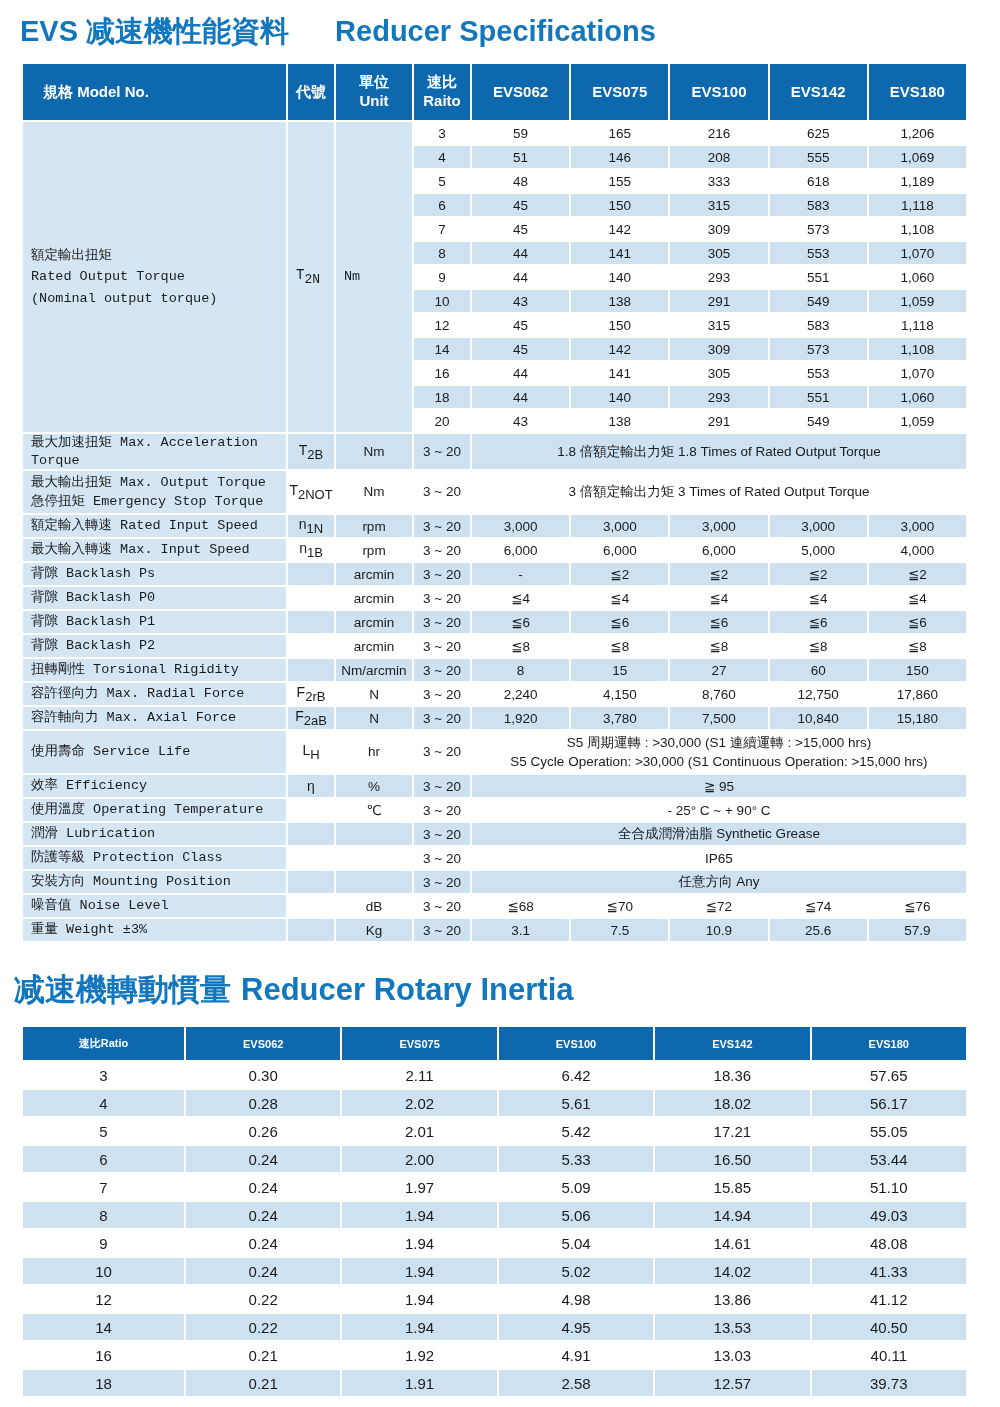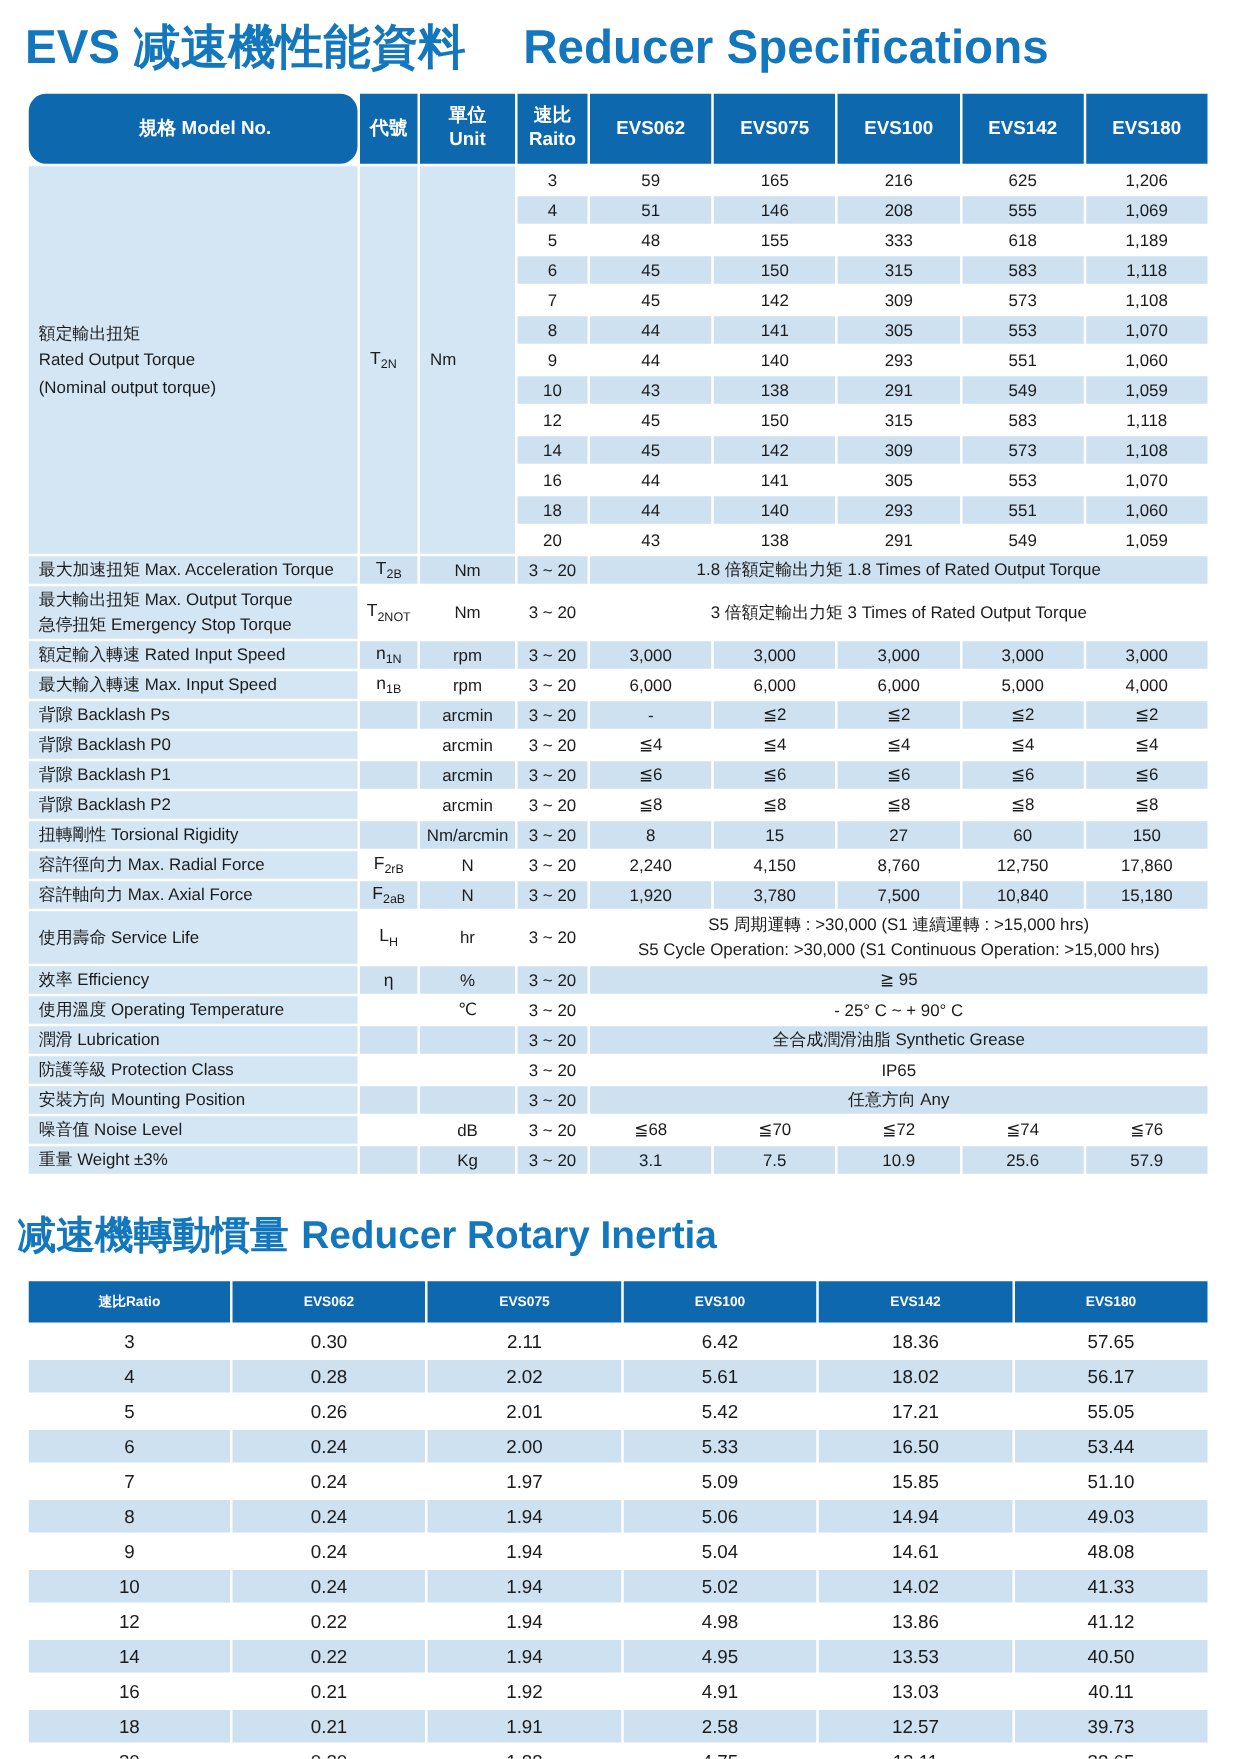--- a/index.html
+++ b/index.html
@@ -3,44 +3,44 @@
 <meta charset="utf-8">
 <style>
   html,body{margin:0;padding:0;}
   body{
     width:1000px;height:1407px;background:#fff;
     font-family:"Liberation Sans","DejaVu Sans",sans-serif;
     color:#1b1b1b;-webkit-font-smoothing:antialiased;
   }
   .page{padding-top:10px;}
   .title{color:var(--title-blue,#1377bd);font-weight:bold;}
-  .title1{margin:2px 0 10px 20px;font-size:38px;}
+  .title1{margin:2px 0 10px 20px;font-size:29px;}
   .title1 .zh{margin-right:46px;}
   .title2{margin:26px 0 14px 14px;font-size:31px;}
   .title2 .zh{margin-right:10px;margin-top:32px;}
 
   table{border-collapse:separate;border-spacing:2px;table-layout:fixed;}
   th,td{overflow:hidden;white-space:nowrap;}
 
   
   .spec{width:947px;margin-left:21px;font-size:13.5px;}
   .spec th{
     background:var(--header-blue,#0e68ae);color:#fff;
     font-size:15px;font-weight:bold;height:54px;text-align:center;line-height:1.25;
   }
-  .spec th.left{text-align:center;padding-left:20px;border-radius:14px;}
+  .spec th.left{text-align:left;padding-left:20px;}
   .spec td{height:22px;text-align:center;padding:0;}
   .spec td.label{
     background:var(--label-blue,#d4e6f4);text-align:left;padding-left:8px;
-    white-space:normal;line-height:1.3;
+    white-space:normal;line-height:1.3;font-family:Liberation Mono, monospace;
   }
   .spec td.biglabel{line-height:1.6;}
   .spec td.stripe{background:var(--stripe-blue,#cde1f1);}
   .spec tr.tall td{height:42px;line-height:1.45;}
-  .spec sub{font-size:10px;}
+  .spec sub{font-size:13px;}
   .spec td.sym{font-size:14px;}
 
   
   .inertia{width:947px;margin-left:21px;font-size:15px;}
   .inertia th{
     background:var(--header-blue,#0e68ae);color:#fff;
     font-size:11px;font-weight:bold;height:31px;text-align:center;
   }
   .inertia td{height:24px;text-align:center;}
   .inertia td.stripe{background:var(--stripe-blue,#cde1f1);}

